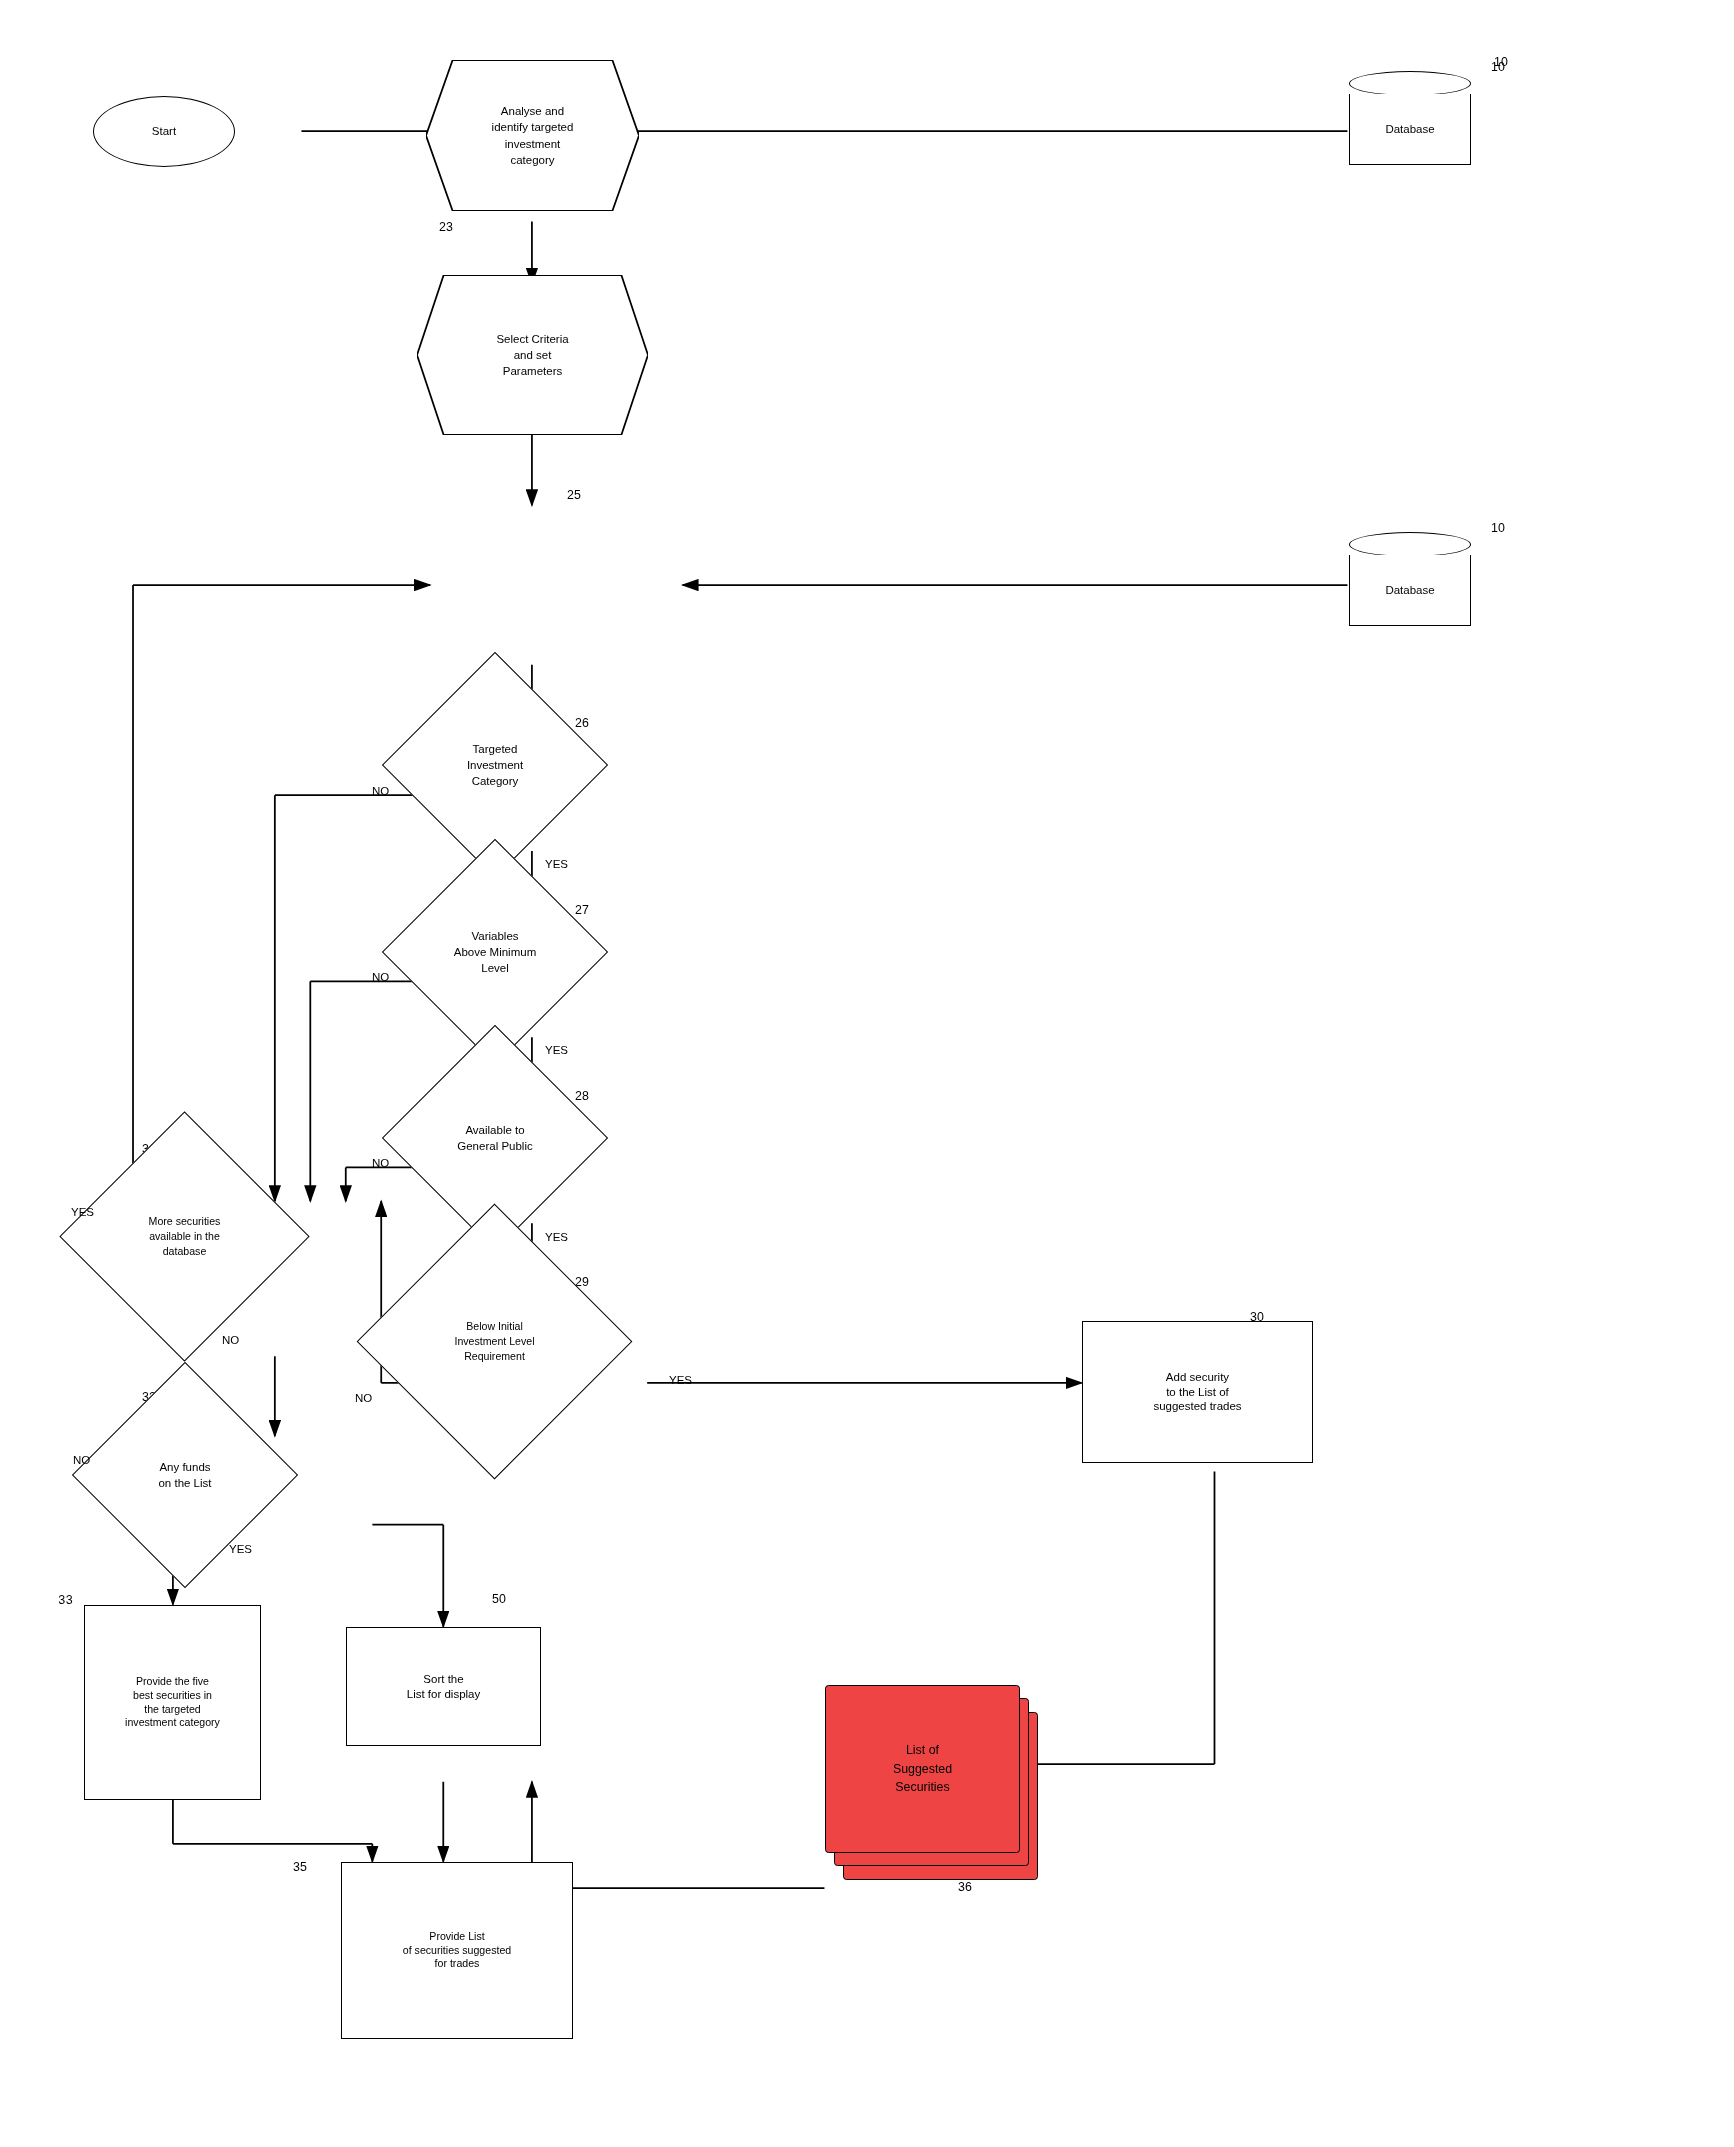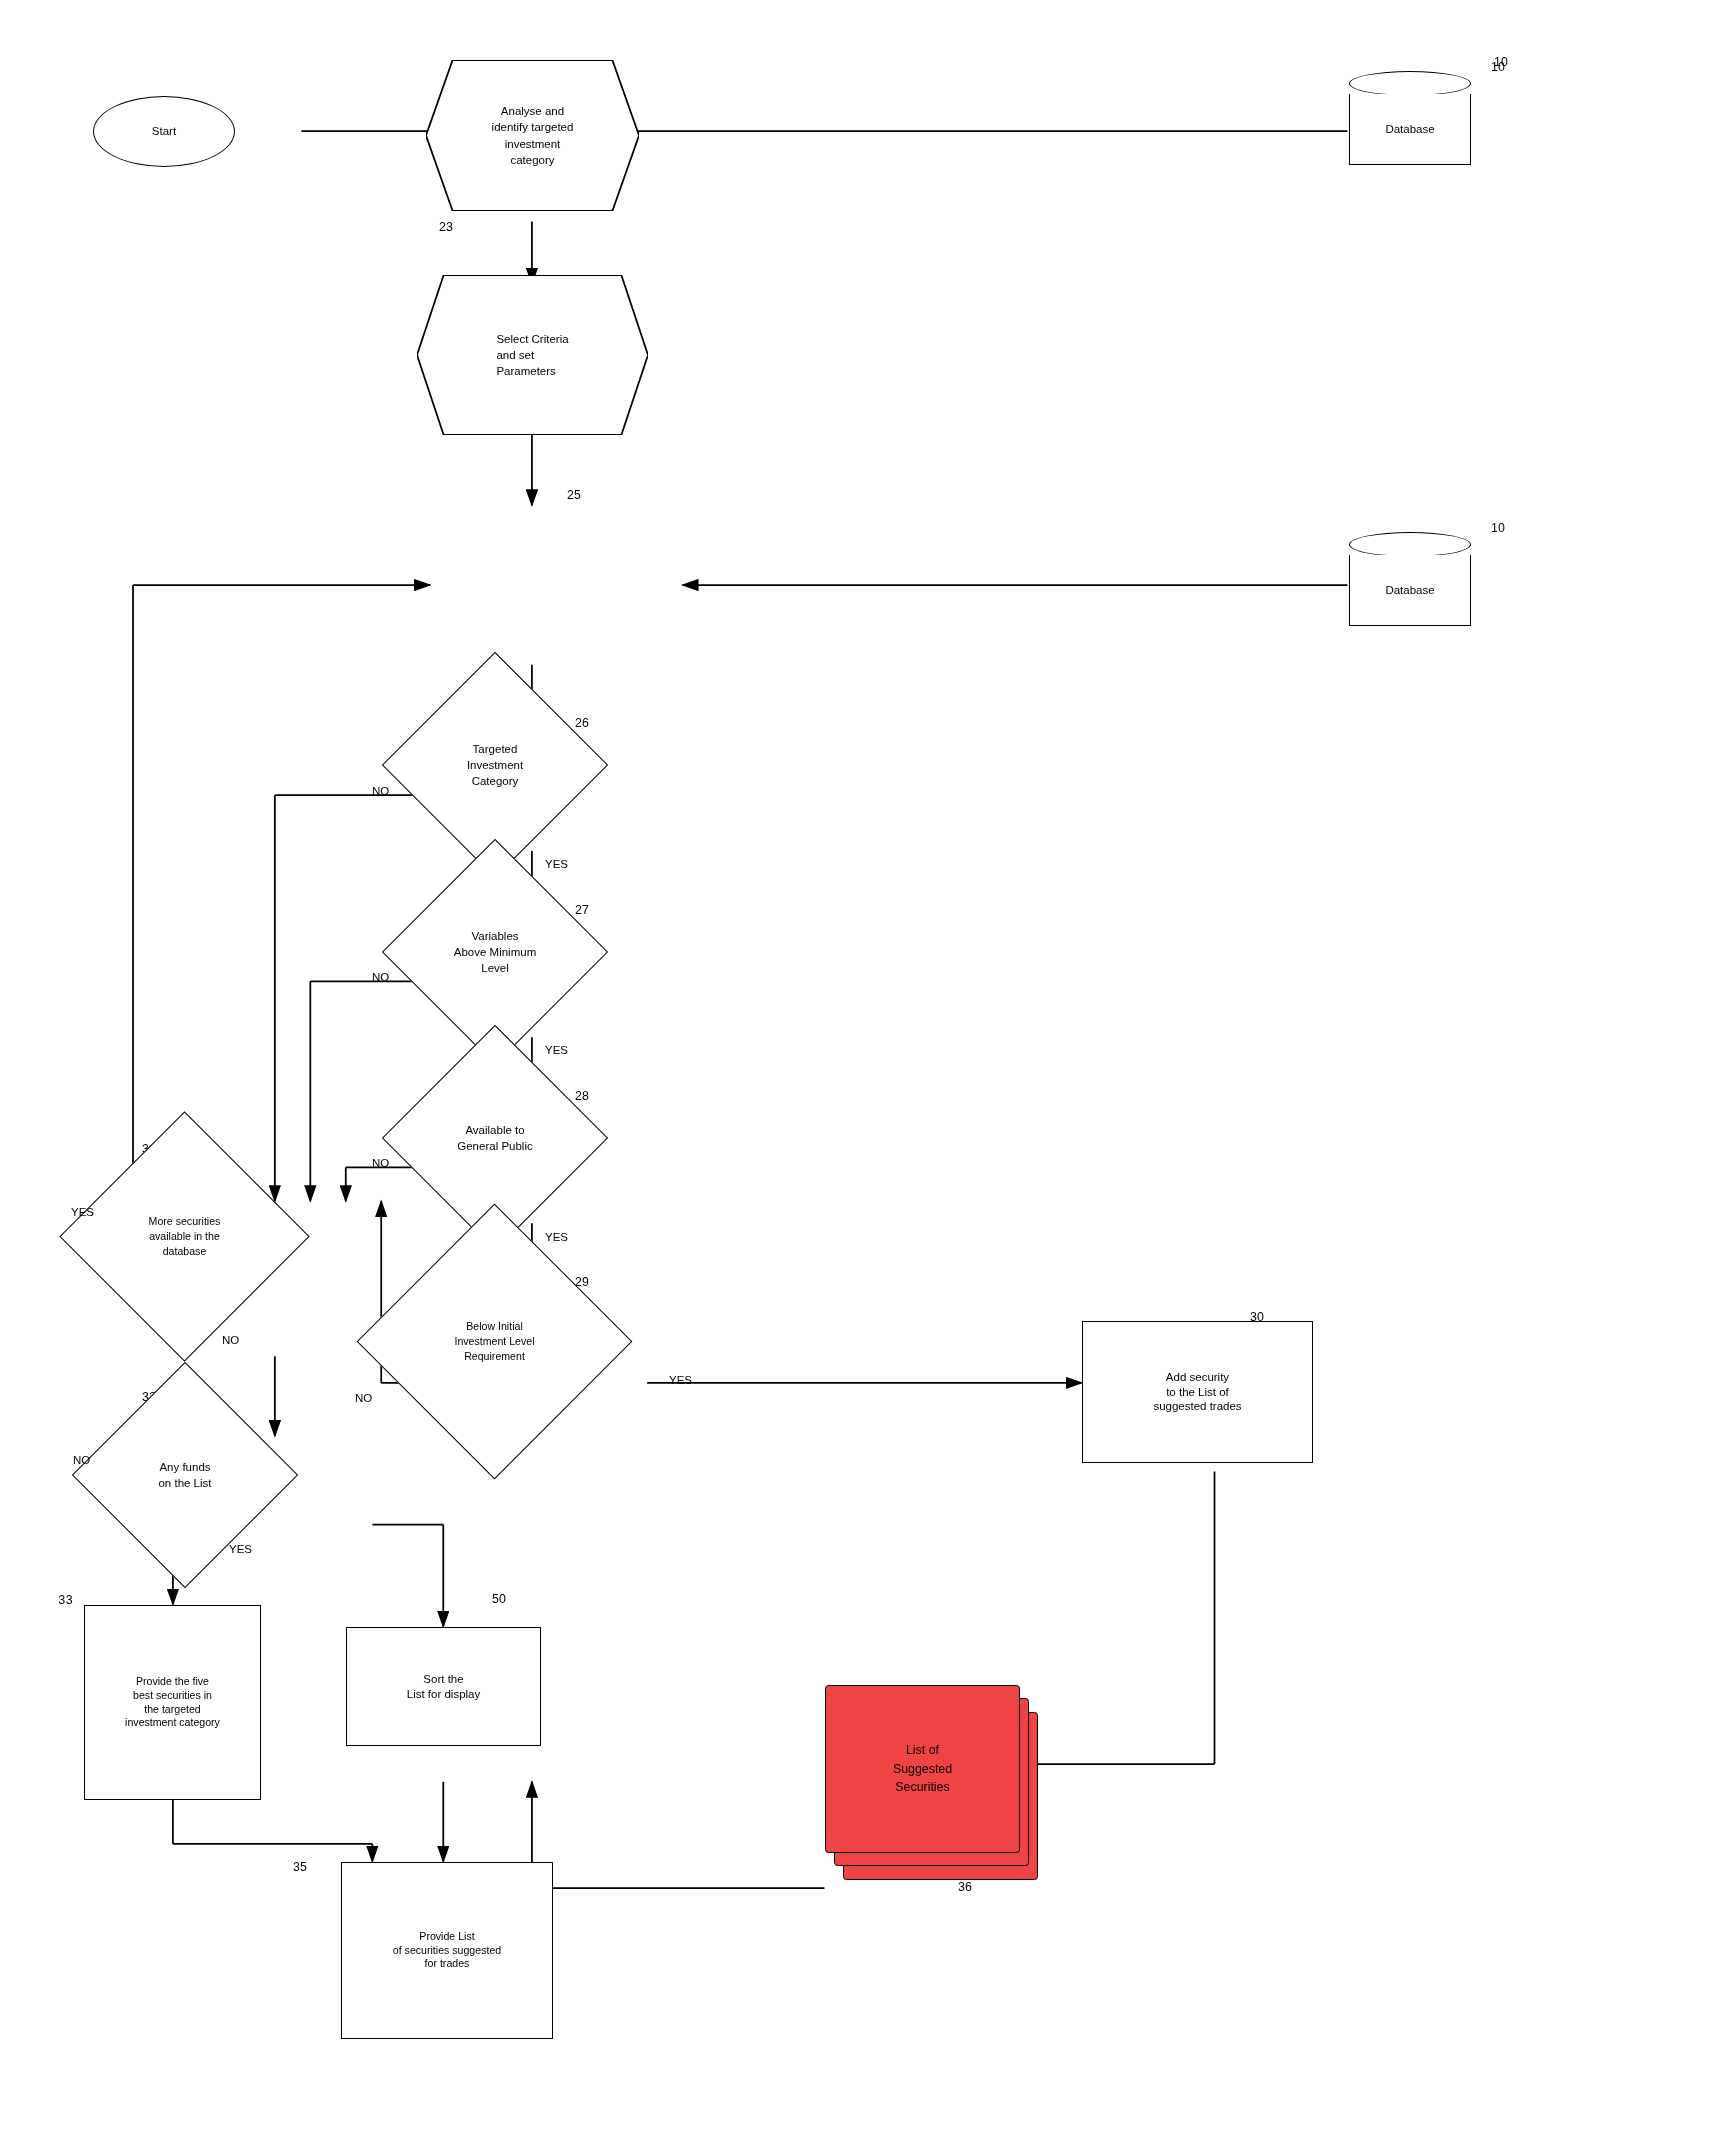--- a/index.html
+++ b/index.html
@@ -196,21 +196,21 @@
     </div>
   </div>
   <span class="num-label" style="top:220px; left:439px;">23</span>
 
   <span class="num-label" style="top:275px; left:567px;">24</span>
 
   <div style="position:absolute; top:275px; left:417px; width:231px; height:160px;">
     <svg width="231" height="160" style="position:absolute; top:0; left:0;" viewBox="0 0 260 180">
       <polygon points="30,0 230,0 260,90 230,180 30,180 0,90" fill="#fff" stroke="#000" stroke-width="2"></polygon>
     </svg>
-    <div style="position:absolute; top:0; left:0; width:231px; height:160px; display:flex; align-items:center; justify-content:center; font-size:11.5px; line-height:1.4; padding:8.9px;">
+    <div style="position:absolute; top:0; left:0; width:231px; height:160px; display:flex; align-items:center; justify-content:center; text-align:center; font-size:11.5px; line-height:1.4; padding:8.9px;">
       <span>Select Criteria<br>and set<br>Parameters</span>
     </div>
   </div>
 
   <span class="num-label" style="top:488px; left:567px;">25</span>
 
 
   <div class="database-shape" style="top:532px; left:1348px; width:124px;">
     <div class="db-top" style="width:122px; height:25px;"></div>
     <div class="db-body" style="width:122px; height:71px;">
@@ -298,21 +298,21 @@
   <span class="num-label" style="top:1594px; left:58px;font-family:Liberation Mono, monospace;">33</span>
 
   <span class="num-label" style="top:1592px; left:492px;">50</span>
 
   <div class="shape rect" style="width:195px; height:119px; top:1627px; left:346px;">
     <span>Sort the<br>List for display</span>
   </div>
 
   <span class="num-label" style="top:1860px; left:293px;">35</span>
 
-  <div class="shape rect" style="width:212px; height:177px; top:1862px; left:341px;">
+  <div class="shape rect" style="width:232px; height:177px; top:1862px; left:341px;">
     <span style="font-size:10.6px;">Provide List<br>of securities suggested<br>for trades</span>
   </div>
 
   <div class="stacked-docs" style="top:1685px; left:825px; width:231px; height:231px;">
 
     <div class="doc-layer" style="width:195px; height:168px; top:26.6px; left:17.7px; border-radius:3.5px;"></div>
     <div class="doc-layer" style="width:195px; height:168px; top:13.3px; left:8.9px; border-radius:3.5px;"></div>
 
     <div class="doc-layer" style="width:195px; height:168px; top:0; left:0; border-radius:3.5px; display:flex; align-items:center; justify-content:center; text-align:center; font-size:12.4px; line-height:1.5;">
       <span>List of<br>Suggested<br>Securities</span>

